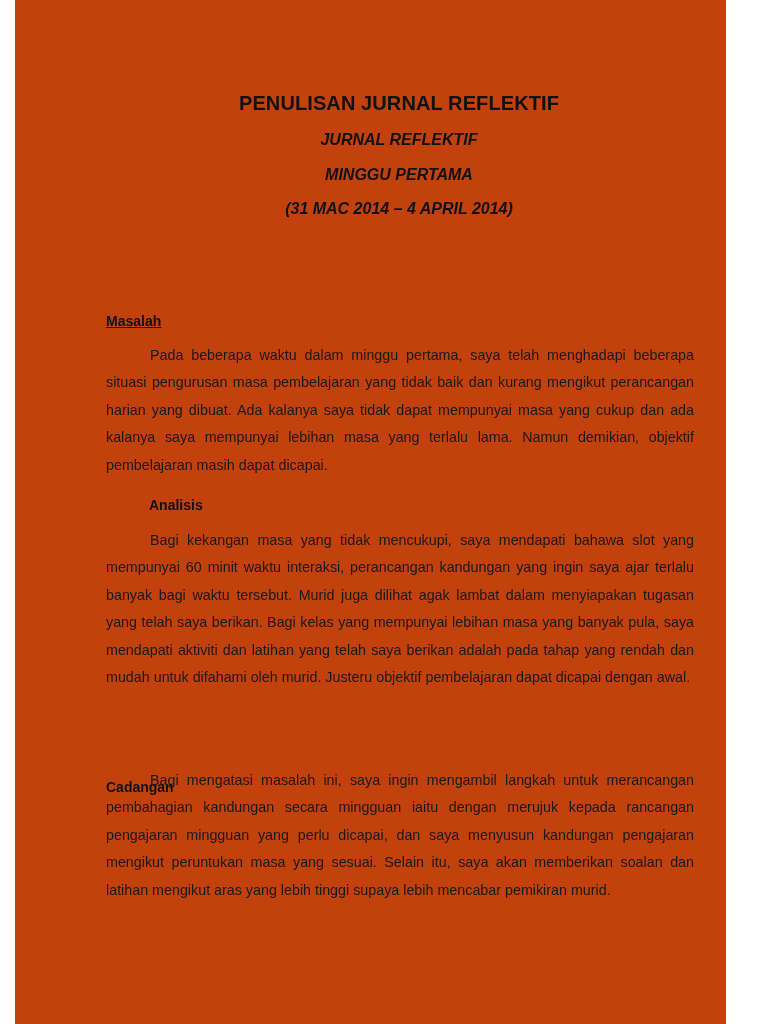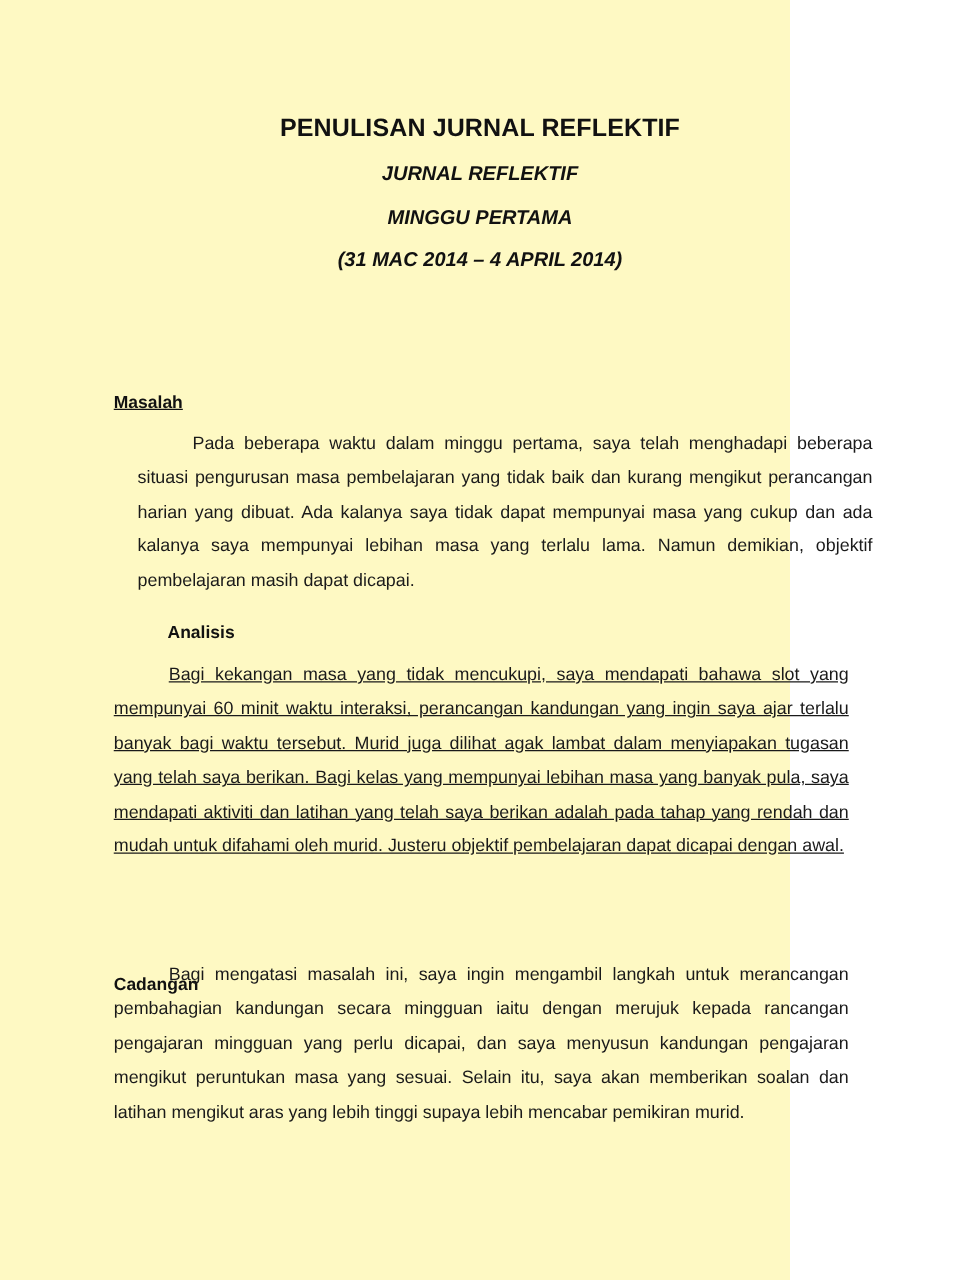--- a/index.html
+++ b/index.html
@@ -10,23 +10,23 @@
     body {
       width: 768px;
       height: 1024px;
       overflow: hidden;
       position: relative;
       color: #111111;
       font-family: "Liberation Sans", sans-serif;
     }
     .page {
       position: absolute;
-      left: 0; top: 0;
-      width: 632px; height: 1024px;
-      background: #fef9c3;
+      left: 15px; top: 0;
+      width: 711px; height: 1024px;
+      background: #c2410c;
     }
     .title {
       position: absolute;
       left: 0; width: 768px;
       text-align: center;
       font-weight: bold;
       margin: 0;
     }
     .t-main { top: 92px; font-size: 20px; letter-spacing: 0.1px; }
     .t-sub1 { top: 131px; font-size: 16px; font-style: italic; }
@@ -45,23 +45,23 @@
       left: 91px;
       width: 588px;
       font-size: 14.3px;
       line-height: 27.4px;
       text-align: justify;
       text-indent: 44px;
       margin: 0;
       color: #1a1a1a;
     }
     .h-masalah { top: 313px; text-decoration: underline; }
-    .p-masalah { top: 342px; margin-left: 19px; }
+    .p-masalah { top: 342px; }
     .h-analisis { top: 497px; margin-left: 43px; }
-    .p-analisis { top: 527px; text-decoration: underline; }
+    .p-analisis { top: 527px; }
     .h-cadangan { top: 737px; margin-top: 42px; }
     .p-cadangan { top: 767px; }
   </style>
 </head>
 <body>
 
 <div class="page">
   <h1 class="title t-main">PENULISAN JURNAL REFLEKTIF</h1>
   <h2 class="title t-sub1">JURNAL REFLEKTIF</h2>
   <h2 class="title t-sub2">MINGGU PERTAMA</h2>

